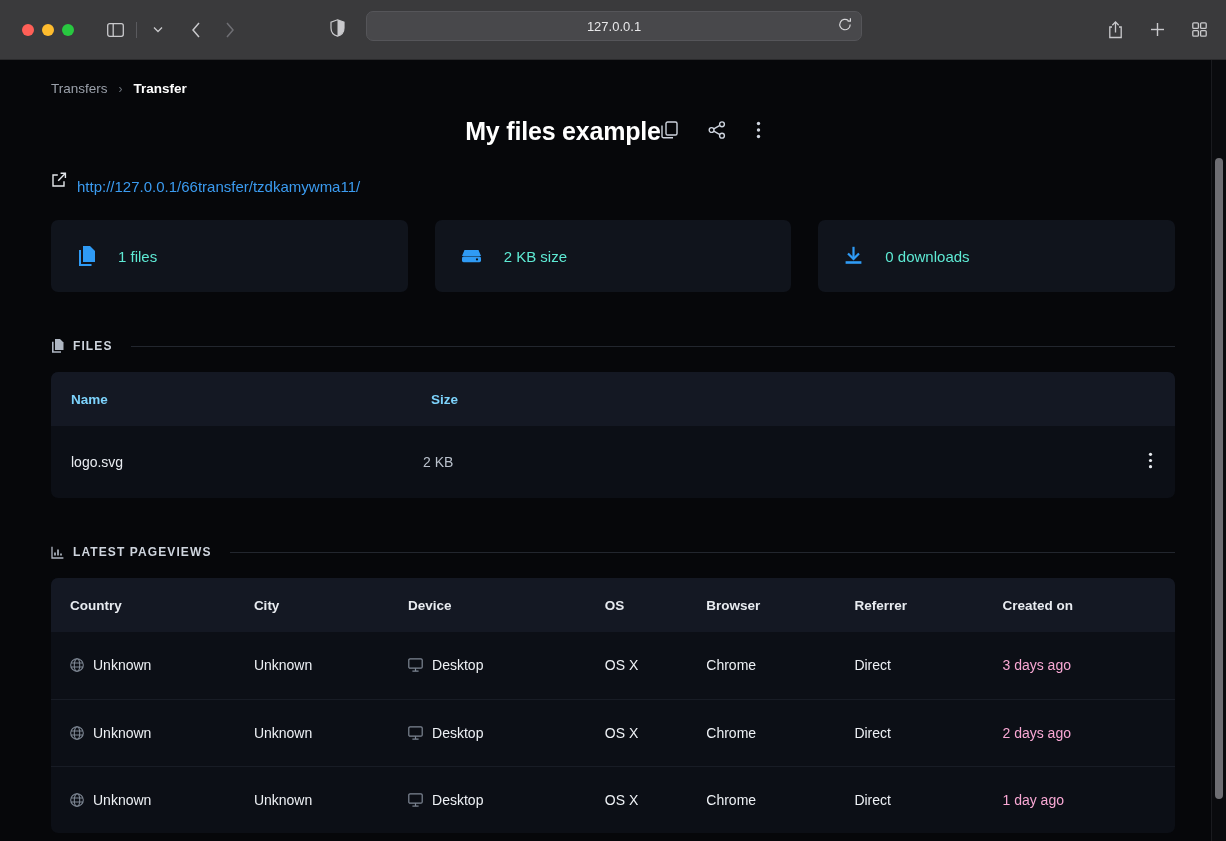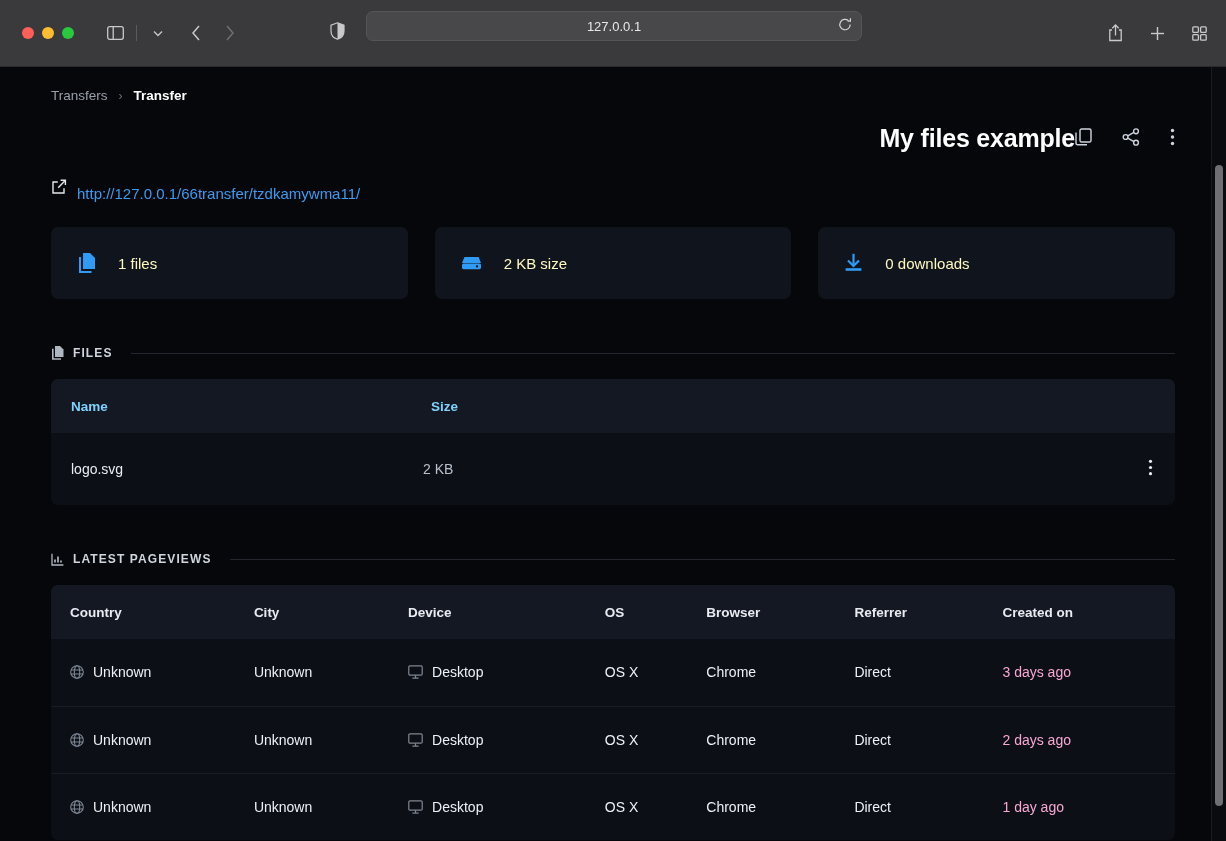--- a/index.html
+++ b/index.html
@@ -6,21 +6,21 @@
   html, body {
     width: 1226px; height: 841px;
     overflow: hidden;
     background: #050608;
     font-family: "Liberation Sans", sans-serif;
     -webkit-font-smoothing: antialiased;
   }
 
   
   .browser-chrome {
-    height: 67px; width: 1226px;
+    height: 60px; width: 1226px;
     background: #3a3a3c;
     display: flex; align-items: center;
     padding: 0 14px;
     position: relative;
     border-bottom: 1px solid #2b2b2d;
   }
   .traffic { display: flex; align-items: center; gap: 8px; margin-left: 8px; }
   .light { width: 12px; height: 12px; border-radius: 50%; }
   .light.red { background: #ff5f57; }
   .light.yellow { background: #febc2e; }
@@ -71,21 +71,21 @@
   .breadcrumb {
     display: flex; align-items: center; gap: 11px;
     padding-top: 21px;
     font-size: 13.5px;
   }
   .bc-item { color: #9aa0aa; }
   .bc-item.current { color: #ffffff; font-weight: bold; }
   .bc-sep { color: #6a7079; font-size: 12px; }
 
   .title-row {
-    display: flex; align-items: center; justify-content: flex-end;
+    display: flex; align-items: center; justify-content: center;
     margin-top: 21px;
   }
   h1.page-title {
     font-size: 25px; font-weight: bold; color: #ffffff;
     letter-spacing: -0.2px;
   }
   .title-actions { display: flex; align-items: center; gap: 30px; color: #ced4de; }
 
   .url-row { display: flex; align-items: center; gap: 10px; margin-top: 19px; }
   .url-link { color: #3b9bf0; font-size: 15px; text-decoration: none; margin-top: 13px; }
@@ -93,21 +93,21 @@
 
   .stats { display: flex; gap: 27px; margin-top: 25px; }
   .stat-card {
     flex: 1; height: 72px;
     background: #10141c;
     border-radius: 7px;
     display: flex; align-items: center;
     padding-left: 26px; gap: 22px;
   }
   .stat-icon { color: #2f9bf5; display: flex; align-items: center; }
-  .stat-label { color: #fef9c3; font-size: 15px; }
+  .stat-label { color: #5eead4; font-size: 15px; }
 
   .section-head {
     display: flex; align-items: center; gap: 9px;
     margin-top: 47px;
   }
   .section-icon { color: #aeb6c2; display: flex; }
   .section-title {
     color: #cfd5de; font-size: 12px; font-weight: bold;
     letter-spacing: 1.1px;
   }

